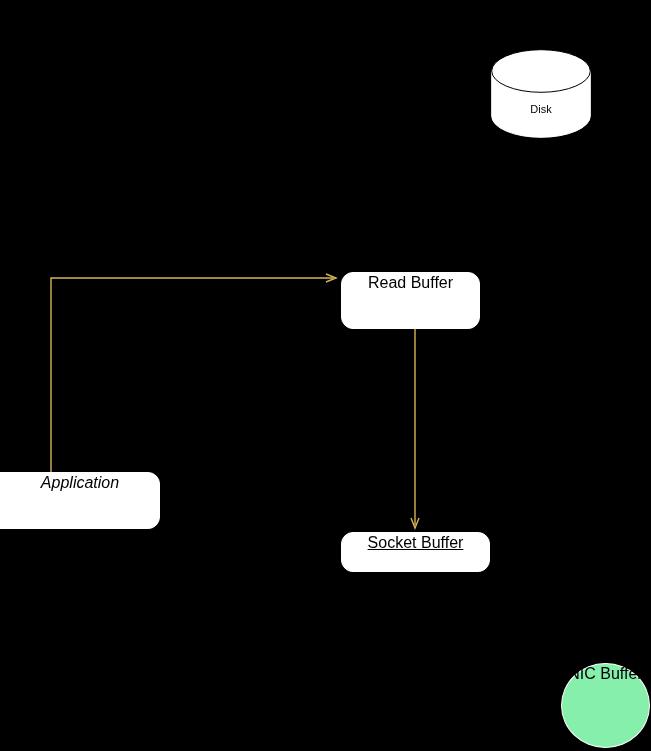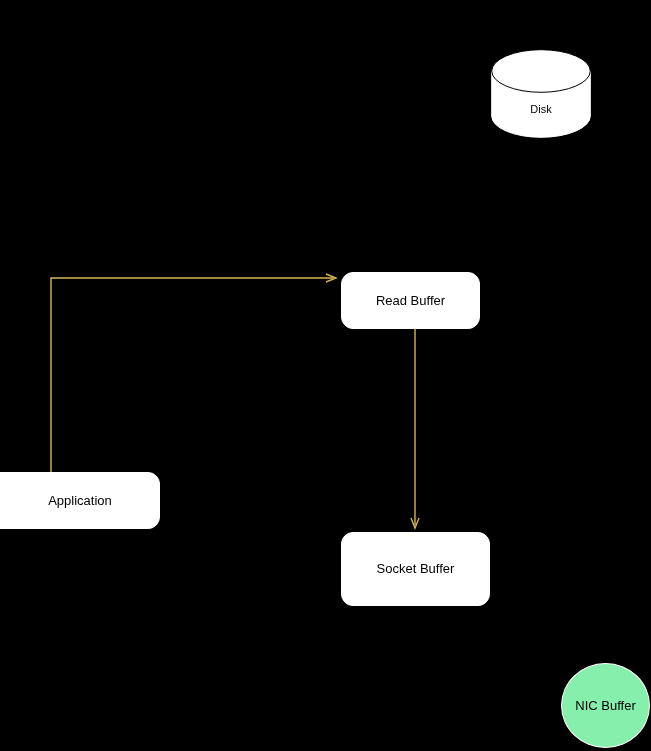--- a/index.html
+++ b/index.html
@@ -12,24 +12,23 @@
     width: 651px;
     height: 751px;
     background: #000000;
     overflow: hidden;
     font-family: "Liberation Sans", sans-serif;
   }
   .node {
     position: absolute;
     box-sizing: border-box;
     display: flex;
-    align-items: center;
     justify-content: center;
     color: #000000;
-    font-size: 13px;
+    font-size: 16px;
     line-height: 1.2;
     text-align: center;
     user-select: none;
   }
   .rounded-box {
     background: #ffffff;
     border: 1px solid #ffffff;
     border-radius: 12px;
   }
   .ellipse-node {
@@ -93,24 +92,24 @@
       <ellipse cx="50" cy="22" rx="49.3" ry="21.3" fill="#ffffff" stroke="#000000" stroke-width="1"></ellipse>
     </svg>
     <div class="cylinder-label" style="top:54px;">Disk</div>
   </div>
 
   <div class="node rounded-box" style="left:341px; top:272px; width:139px; height:57px;">
     <span>Read Buffer</span>
   </div>
 
   <div class="node rounded-box" style="left:-15px; top:472px; width:175px; height:57px;">
-    <span style="padding-left:15px;">Application</span>
+    <span style="padding-left:15px;font-style:italic;">Application</span>
   </div>
 
-  <div class="node rounded-box" style="left:341px; top:532px; width:149px; height:74px;">
+  <div class="node rounded-box" style="left:341px; top:532px; width:149px; height:40px;text-decoration:underline;">
     <span>Socket Buffer</span>
   </div>
 
   <div class="node ellipse-node" style="left:561px; top:663px; width:89px; height:85px;">
     <span>NIC Buffer</span>
   </div>
 
 </div>
 
 </body></html>

